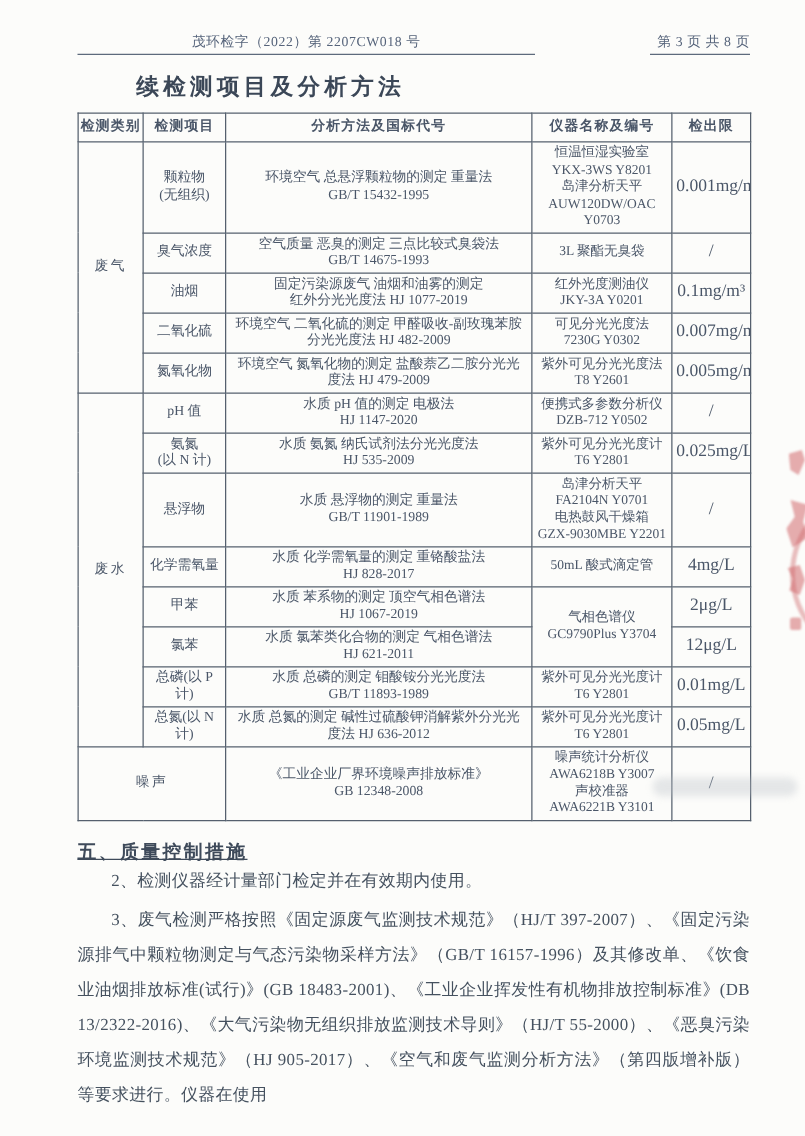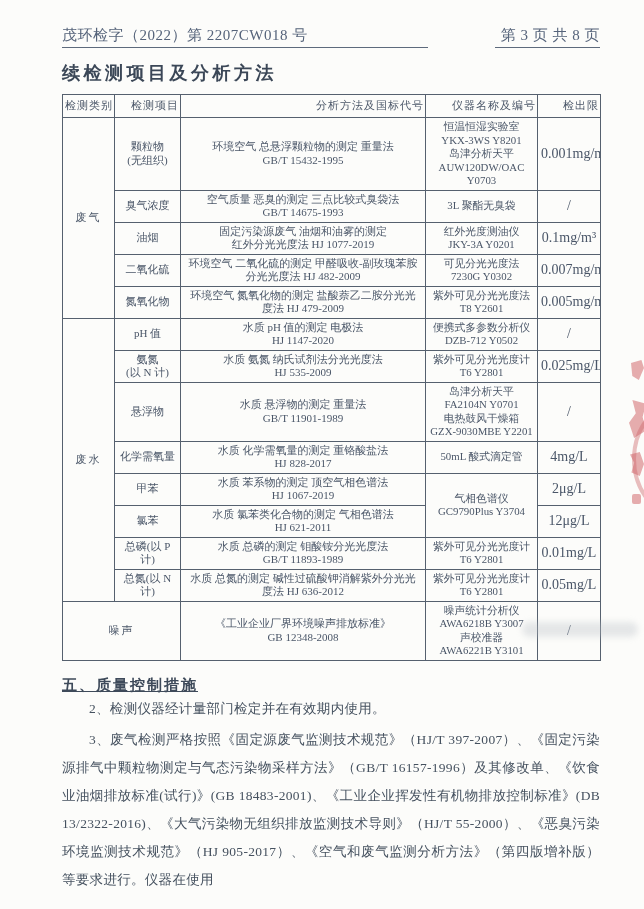--- a/index.html
+++ b/index.html
@@ -11,50 +11,50 @@
     color: #4a5668;
   }
   .page {
     position: absolute; inset: 0;
     padding: 26px 44px 0 62px;
     box-sizing: border-box;
   }
   
   .header-row {
     display: flex; justify-content: space-between; align-items: flex-end;
-    font-size: 15px; color: #55637a; letter-spacing: 0.5px;
+    font-size: 11px; color: #55637a; letter-spacing: 0.5px; text-align: center;
   }
   .doc-number {
     width: 366px; border-bottom: 1.3px solid #5d6a7c; padding-bottom: 2px;
   }
   .page-indicator {
     border-bottom: 1.3px solid #5d6a7c; padding-bottom: 2px; padding-left: 6px;
   }
   
   .title {
     margin-top: 13px;
     font-size: 18px; font-weight: bold; letter-spacing: 3.5px;
     color: #3b4757;
+    margin-left: 47px;
   }
   
   table.analysis {
     border-collapse: collapse; table-layout: fixed;
     width: 538px; margin-top: 9px;
     font-size: 11px; color: #4a5668;
   }
   table.analysis th, table.analysis td {
     border: 1px solid #55606e;
     text-align: center; vertical-align: middle;
     padding: 2px 3px; line-height: 13.5px;
     white-space: pre-line; overflow: hidden;
   }
   table.analysis th {
-    height: 20px; font-weight: normal; font-size: 11px; letter-spacing: 1px;
+    height: 20px; font-weight: bold; font-size: 11px; letter-spacing: 1px;
     padding: 1px;
-    text-align: right;
   }
   td.cat { letter-spacing: 2px; }
   td.limit { font-size: 14px; margin-left: 12px; }
   td.inst { font-size: 10.8px; }
   
   .section-heading {
     margin-top: 15px;
     font-size: 15px; font-weight: bold; letter-spacing: 2px;
     color: #3e4a5a;
     text-decoration: underline;

